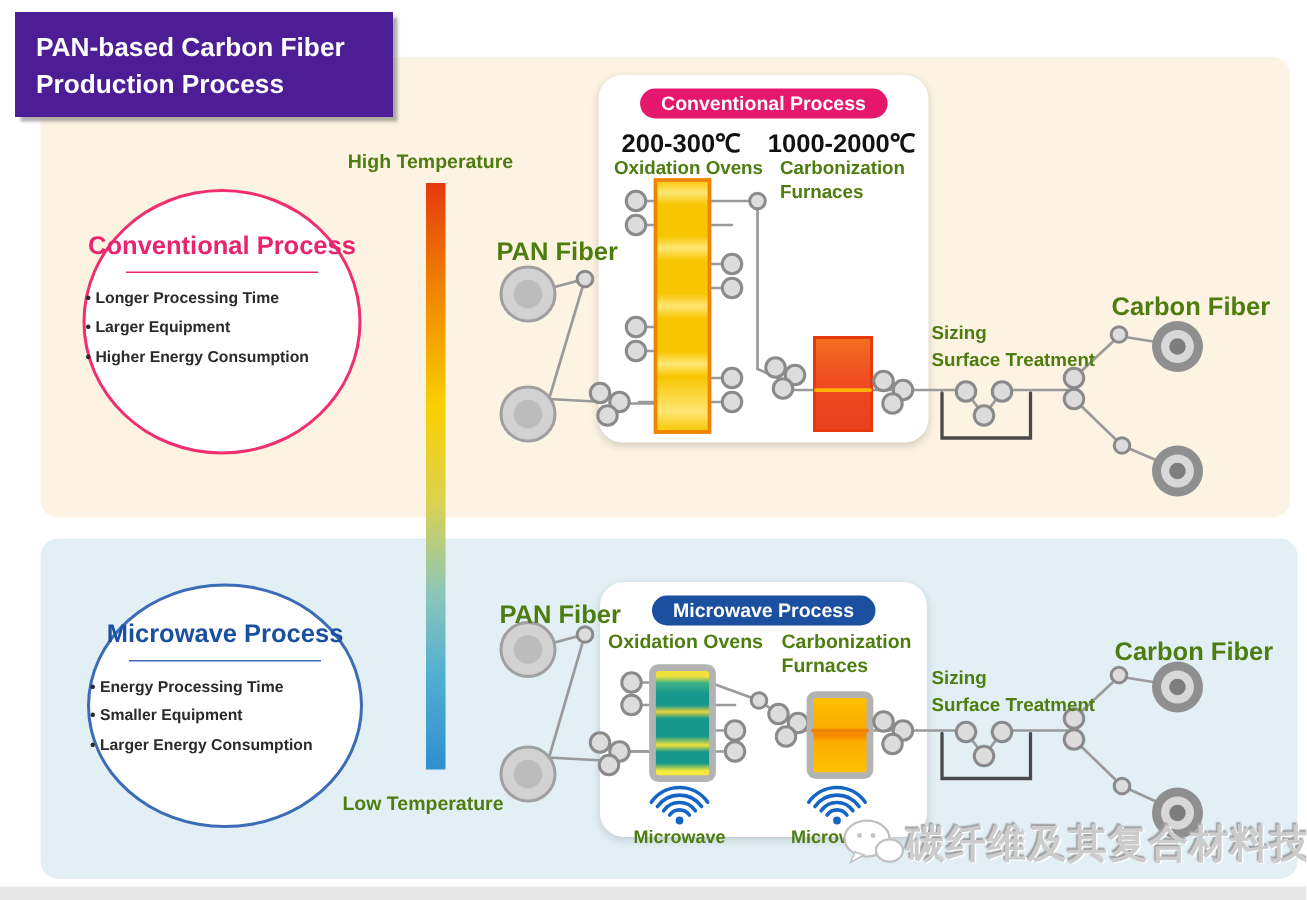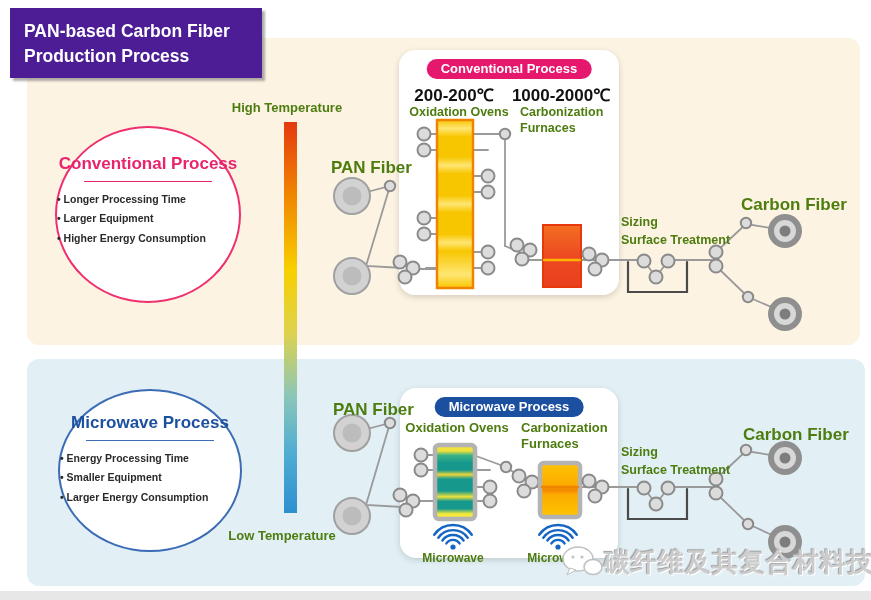--- a/index.html
+++ b/index.html
@@ -83,21 +83,21 @@
     <div class="circle-bullets">
       <div class="bullet">Energy Processing Time</div>
       <div class="bullet">Smaller Equipment</div>
       <div class="bullet">Larger Energy Consumption</div>
     </div>
   </div>
 
   <div class="white-box box-conv">
     <div class="badge badge-conv">Conventional Process</div>
   </div>
-  <div class="label lbl-bigtemp" style="left:404px; top:83px; width:100px;">200-200℃</div>
+  <div class="label lbl-bigtemp" style="left:404px; top:83px; width:100px;">200-300℃</div>
   <div class="label lbl-bigtemp" style="left:506px; top:83px; width:110px;">1000-2000℃</div>
   <div class="label lbl-unit" style="left:404px; top:105px; width:110px; text-align:center;">Oxidation Ovens</div>
   <div class="label lbl-unit" style="left:520px; top:105px; width:94px;">Carbonization Furnaces</div>
 
   <div class="white-box box-mw">
     <div class="badge badge-mw">Microwave Process</div>
   </div>
   <div class="label lbl-unit" style="left:402px; top:420px; width:110px; text-align:center; font-size:13px;">Oxidation Ovens</div>
   <div class="label lbl-unit" style="left:521px; top:420px; width:96px; font-size:13px;">Carbonization Furnaces</div>
 

